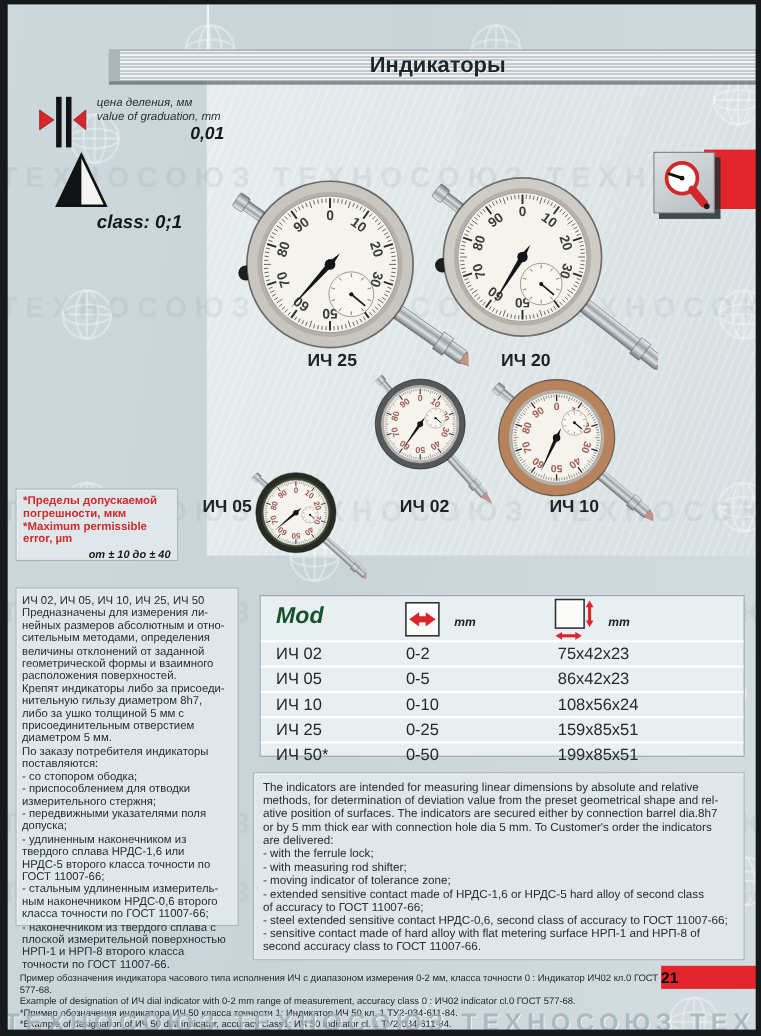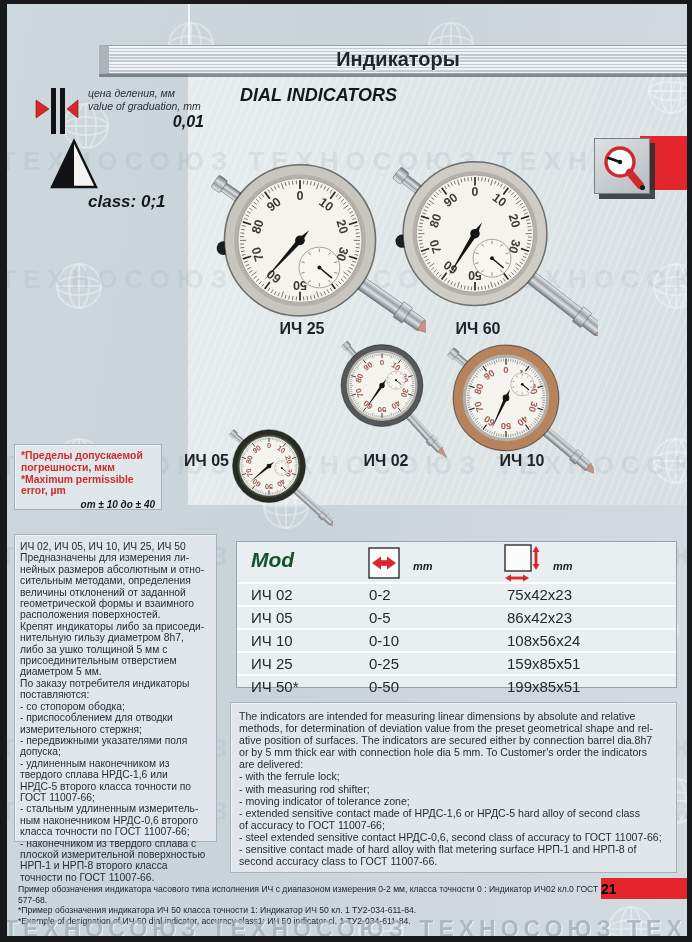--- a/index.html
+++ b/index.html
@@ -249,21 +249,20 @@
   </div>
   <div class="abs grad-value">0,01</div>
 
   <svg class="abs" style="left:50px;top:138px;z-index:3" width="48" height="52" viewBox="0 0 48 52">
     <polygon points="24,3 46,49 2,49" fill="#f4f4f2" stroke="#101214" stroke-width="2.4"></polygon>
     <polygon points="24,3 24,49 2,49" fill="#101214"></polygon>
   </svg>
   <div class="abs class-label">class: 0;1</div>
 
   <div class="abs main-title">
-    <div>DIAL INDICATORS</div>
   </div>
 
   <div class="abs red-tab"></div>
   <div class="abs mag-box">
     <svg width="54" height="54" viewBox="0 0 54 54">
       <circle cx="25" cy="23" r="14" fill="#ffffff" stroke="#d1282c" stroke-width="3.4"></circle>
       <line x1="25" y1="23" x2="13.5" y2="19" stroke="#111" stroke-width="2.6" stroke-linecap="round"></line>
       <circle cx="25" cy="23" r="2.2" fill="#111"></circle>
       <line x1="34.5" y1="33.5" x2="45" y2="46" stroke="#d1282c" stroke-width="7.5" stroke-linecap="round"></line>
       <circle cx="47.5" cy="48.5" r="2.6" fill="#191b1c"></circle>
@@ -1002,21 +1001,21 @@
         <line x1="139.25862399742513" y1="102.78976341281168" x2="142.58732180445816" y2="101.70820393249937" stroke="#555" stroke-width="0.7"></line>
         <line x1="139.25862399742513" y1="93.2102365871883" x2="142.58732180445816" y2="94.29179606750063" stroke="#555" stroke-width="0.7"></line>
         <line x1="144.88932858946666" y1="85.46023658718832" x2="146.94657697249033" y2="88.29179606750063" stroke="#555" stroke-width="0.7"></line>
         <line x1="154" y1="98" x2="163.95857776054672" y2="106.35623892592501" stroke="#161616" stroke-width="1.6"></line>
         <circle cx="154" cy="98" r="2" fill="#161616"></circle>
         <polygon points="108.44646865122434,164.22169713886916 127.6435997537047,116.90119251947418 135.91665566436978,105.3116909814869 132.3564002462953,119.09880748052582" fill="#141416"></polygon>
         <circle cx="130" cy="118" r="5" fill="#141416"></circle>
       </svg></div>
 
   <div class="product-label" style="left:266px;top:320px;width:72px">ИЧ 25</div>
-  <div class="product-label" style="left:442px;top:320px;width:72px">ИЧ 60</div>
+  <div class="product-label" style="left:442px;top:320px;width:72px">ИЧ 20</div>
   <div class="product-label" style="left:184px;top:452px;width:62px;text-align:left">ИЧ 05</div>
   <div class="product-label" style="left:350px;top:452px;width:72px">ИЧ 02</div>
   <div class="product-label" style="left:486px;top:452px;width:72px">ИЧ 10</div>
 
   <div class="abs panel error-panel">
     <div class="error-ru pre">*Пределы допускаемой
  погрешности, мкм</div>
     <div class="error-en">*Maximum permissible error, µm</div>
     <div class="error-val">от ± 10 до ± 40</div>
   </div>
@@ -1109,20 +1108,21 @@
 - with measuring rod shifter;
 - moving indicator of tolerance zone;
 - extended sensitive contact made of НРДС-1,6  or  НРДС-5  hard alloy of second class
 of accuracy to ГОСТ 11007-66;
 - steel extended sensitive contact НРДС-0,6, second class of accuracy to ГОСТ 11007-66;
 - sensitive contact made of hard alloy with flat metering surface НРП-1 and НРП-8 of
 second accuracy class to ГОСТ 11007-66.</div>
 
   <div class="abs footer">
     <div>Пример обозначения индикатора часового типа исполнения ИЧ с диапазоном измерения 0-2 мм, класса точности 0 : Индикатор ИЧ02 кл.0 ГОСТ 577-68.</div>
+    <div>Example of designation of ИЧ dial indicator with 0-2 mm range of measurement, accuracy class 0 : ИЧ02 indicator cl.0  ГОСТ 577-68.</div>
     <div>*Пример обозначения индикатора ИЧ 50 класса точности 1: Индикатор ИЧ 50 кл. 1 ТУ2-034-611-84.</div>
     <div>*Example of designation of ИЧ 50 dial indicator, accuracy class1: ИЧ 50 indicator cl. 1 ТУ2-034-611-84.</div>
   </div>
   <div class="abs page-num">
     <span>21</span>
   </div>
 
   <div class="wm-bottom" id="wm-bottom">ТЕХНОСОЮЗ   ТЕХНОСОЮЗ   ТЕХНОСОЮЗ   ТЕХНОСОЮЗ   ТЕХНОСОЮЗ   </div>
 
   <div class="frame top"></div>

